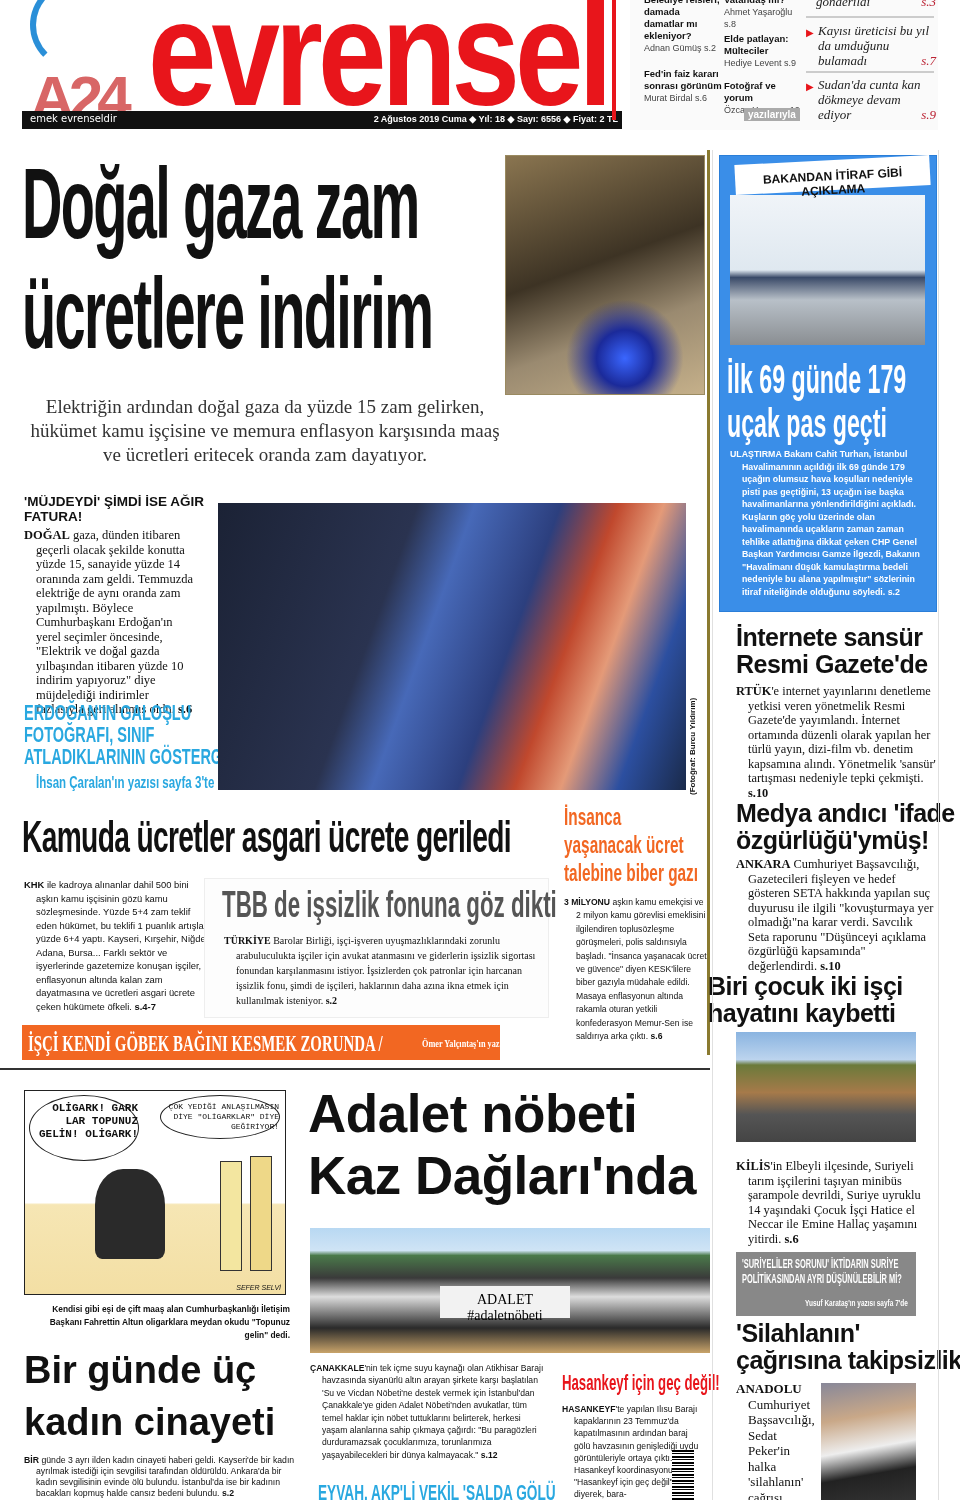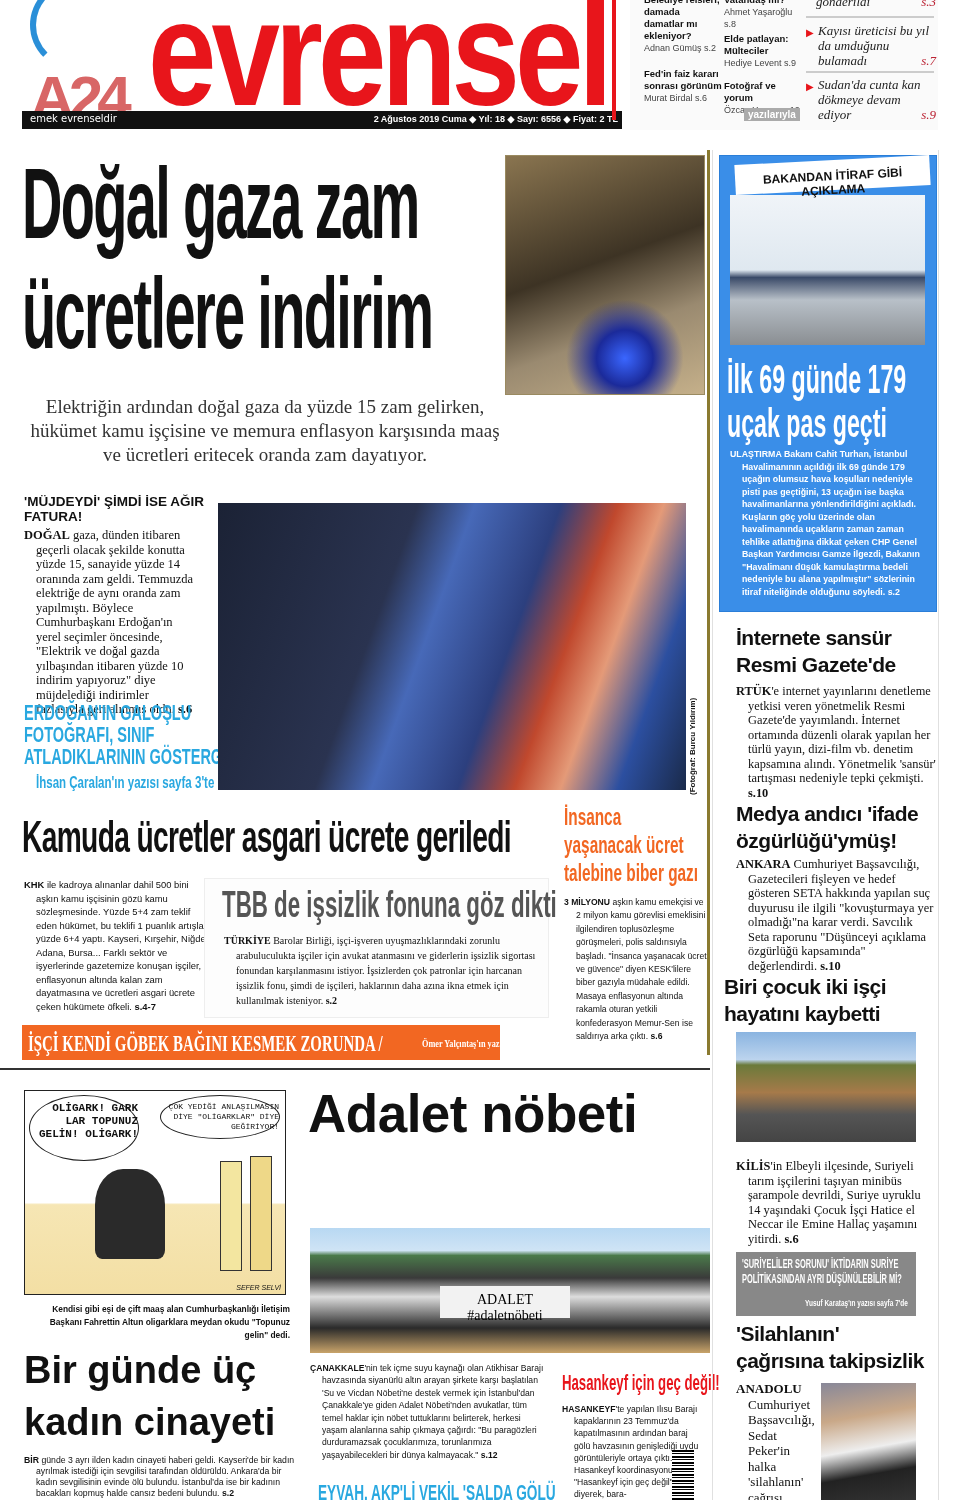--- a/index.html
+++ b/index.html
@@ -35,21 +35,21 @@
 .blue-sub{left:36px;top:774px;color:#29a8e0;font-family:"Liberation Sans",sans-serif;font-weight:bold;font-size:16px;transform:scaleX(.72);transform-origin:left top;white-space:nowrap}
 .police-img{left:218px;top:503px;width:468px;height:287px;background:linear-gradient(110deg,#1b2235 0,#2a3350 35%,#4769b8 45%,#2c3f7e 60%,#c0482d 70%,#e49a78 78%,#2c4fa0 88%,#1a2a4a 100%);}
 .credit{left:688px;top:700px;font-family:"Liberation Sans",sans-serif;font-size:8px;font-weight:bold;transform:rotate(-90deg);transform-origin:left top;white-space:nowrap}
 .gold-rule{left:707px;top:150px;width:3px;height:905px;background:#8a7a30}
 
 .blue-box{left:719px;top:155px;width:218px;height:457px;background:#3a8ee8;border:1px solid #2a7ed8}
 .blue-kicker{left:735px;top:160px;width:195px;height:30px;background:#fff;transform:rotate(-3deg);font-family:"Liberation Sans",sans-serif;font-weight:bold;font-size:12px;padding-top:9px;text-align:center}
 .plane-img{left:730px;top:195px;width:195px;height:150px;background:linear-gradient(180deg,#f0f4f8 0,#dfe8f0 50%,#3a4a68 55%,#b8c0c8 70%,#8a8e92 100%)}
 .blue-title{left:727px;top:357px;color:#fff;font-family:"Liberation Sans",sans-serif;font-weight:bold;font-size:40px;line-height:44px;transform:scaleX(.58);transform-origin:left top;white-space:nowrap}
 .blue-body{left:730px;top:448px;width:200px;color:#fff;font-family:"Liberation Sans",sans-serif;font-weight:bold;font-size:8.8px;line-height:12.5px}
-.r-head{font-family:"Liberation Sans",sans-serif;font-weight:bold;font-size:21px;line-height:27px;position:absolute;white-space:nowrap;letter-spacing:-.5px}
+.r-head{font-family:"Liberation Sans",sans-serif;font-weight:bold;font-size:25px;line-height:27px;position:absolute;white-space:nowrap;letter-spacing:-.5px}
 .r-body{position:absolute;font-size:12.4px;line-height:14.5px}
 .accident-img{left:736px;top:1032px;width:180px;height:110px;background:linear-gradient(180deg,#8ab4e0 0,#bcd4ee 25%,#6b7a3a 30%,#a67a4a 55%,#555 75%,#444 100%)}
 .gray-box{left:736px;top:1252px;width:180px;height:64px;background:#888;color:#fff;font-family:"Liberation Sans",sans-serif;font-weight:bold}
 .peker-img{left:821px;top:1383px;width:95px;height:117px;background:linear-gradient(170deg,#889 0,#c9a888 30%,#eee 55%,#222 75%,#333 100%)}
 
 .kamuda{left:22px;top:812px;font-family:"Liberation Sans",sans-serif;font-weight:bold;font-size:44px;transform:scaleX(.64);transform-origin:left top;white-space:nowrap;letter-spacing:-1px}
 .khk-body{left:24px;top:878px;width:185px;font-family:"Liberation Sans",sans-serif;font-size:9.4px;line-height:13.5px}
 .tbb-box{left:204px;top:878px;width:345px;height:140px;border:1px solid #eee;background:#fdfdfd}
 .tbb-title{left:222px;top:884px;color:#555;font-family:"Liberation Sans",sans-serif;font-weight:bold;font-size:36px;transform:scaleX(.62);transform-origin:left top;white-space:nowrap}
 .tbb-body{left:224px;top:933px;width:325px;font-size:10px;line-height:15px}
@@ -170,21 +170,21 @@
 </div>
 
 <div class="r-head" style="left:736px;top:800px">
   <div>Medya andıcı 'ifade</div>
   <div>özgürlüğü'ymüş!</div>
 </div>
 <div class="r-body hang" style="left:736px;top:857px;width:200px">
   <b>ANKARA</b><span> Cumhuriyet Başsavcılığı, Gazetecileri fişleyen ve hedef gösteren SETA hakkında yapılan suç duyurusu ile ilgili "kovuşturmaya yer olmadığı"na karar verdi. Savcılık Seta raporunu "Düşünceyi açıklama özgürlüğü kapsamında" değerlendirdi. </span><b>s.10</b>
 </div>
 
-<div class="r-head" style="left:724px;top:973px">
+<div class="r-head" style="left:708px;top:973px">
   <div>Biri çocuk iki işçi</div>
   <div>hayatını kaybetti</div>
 </div>
 <div class="abs accident-img"></div>
 <div class="r-body hang" style="left:736px;top:1159px;width:200px">
   <b>KİLİS</b><span>'in Elbeyli ilçesinde, Suriyeli tarım işçilerini taşıyan minibüs şarampole devrildi, Suriye uyruklu 14 yaşındaki Çocuk İşçi Hatice el Neccar ile Emine Hallaç yaşamını yitirdi. </span><b>s.6</b>
 </div>
 
 <div class="abs gray-box">
   <div style="position:absolute;left:6px;top:5px;font-size:12px;line-height:15px;transform:scaleX(.62);transform-origin:left top;white-space:nowrap">
@@ -241,20 +241,21 @@
 <div class="abs bir-title">
   <div>Bir günde üç</div>
   <div>kadın cinayeti</div>
 </div>
 <div class="abs bir-body hang">
   <b>BİR</b><span> günde 3 ayrı ilden kadın cinayeti haberi geldi. Kayseri'de bir kadın ayrılmak istediği için sevgilisi tarafından öldürüldü. Ankara'da bir kadın sevgilisinin evinde ölü bulundu. İstanbul'da ise bir kadının bacakları kopmuş halde cansız bedeni bulundu. </span><b>s.2</b>
 </div>
 
 <div class="abs adalet-title">
   <div>Adalet nöbeti</div>
+  <div>Kaz Dağları'nda</div>
 </div>
 <div class="abs adalet-img">
   <div style="position:absolute;left:130px;top:58px;width:130px;height:32px;background:#f2f2f2;color:#000000;font-family:'Liberation Serif',serif;font-size:14px;text-align:center;padding-top:6px">ADALET #adaletnöbeti</div>
 </div>
 <div class="abs canak-body hang">
   <b>ÇANAKKALE</b><span>'nin tek içme suyu kaynağı olan Atikhisar Barajı havzasında siyanürlü altın arayan şirkete karşı başlatılan 'Su ve Vicdan Nöbeti'ne destek vermek için İstanbul'dan Çanakkale'ye giden Adalet Nöbeti'nden avukatlar, tüm temel haklar için nöbet tuttuklarını belirterek, herkesi yaşam alanlarına sahip çıkmaya çağırdı: "Bu paragözleri durduramazsak çocuklarımıza, torunlarımıza yaşayabilecekleri bir dünya kalmayacak." </span><b>s.12</b>
 </div>
 <div class="abs eyvah">EYVAH, AKP'Lİ VEKİL 'SALDA GÖLÜ</div>
 
 <div class="abs hasan-title">Hasankeyf için geç değil!</div>

